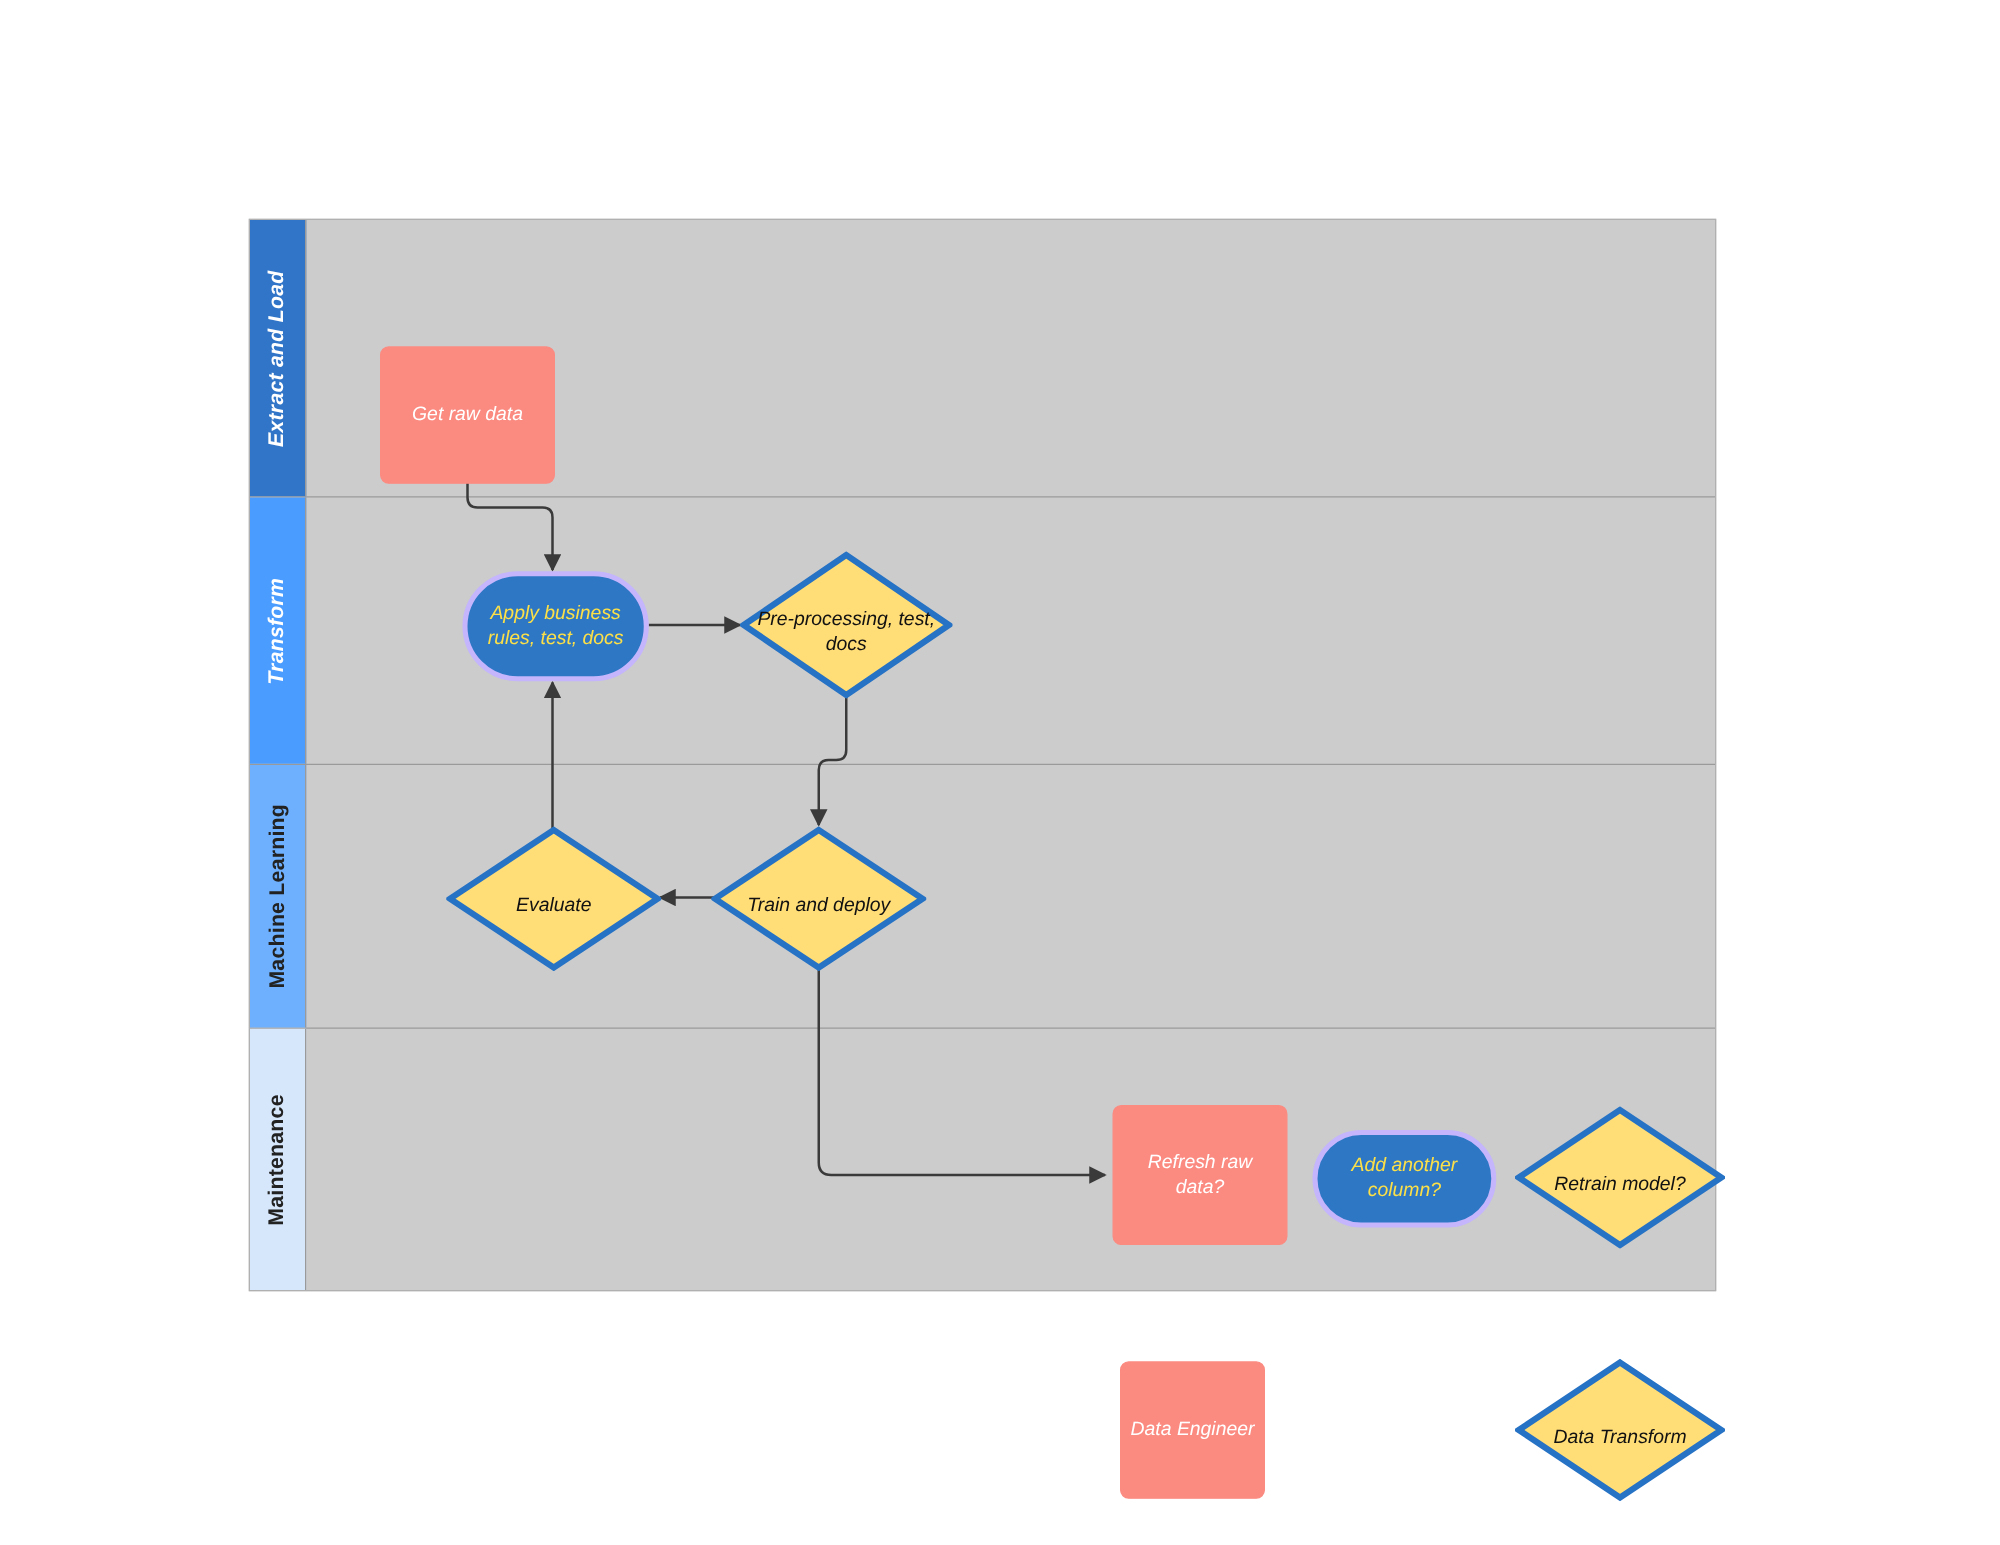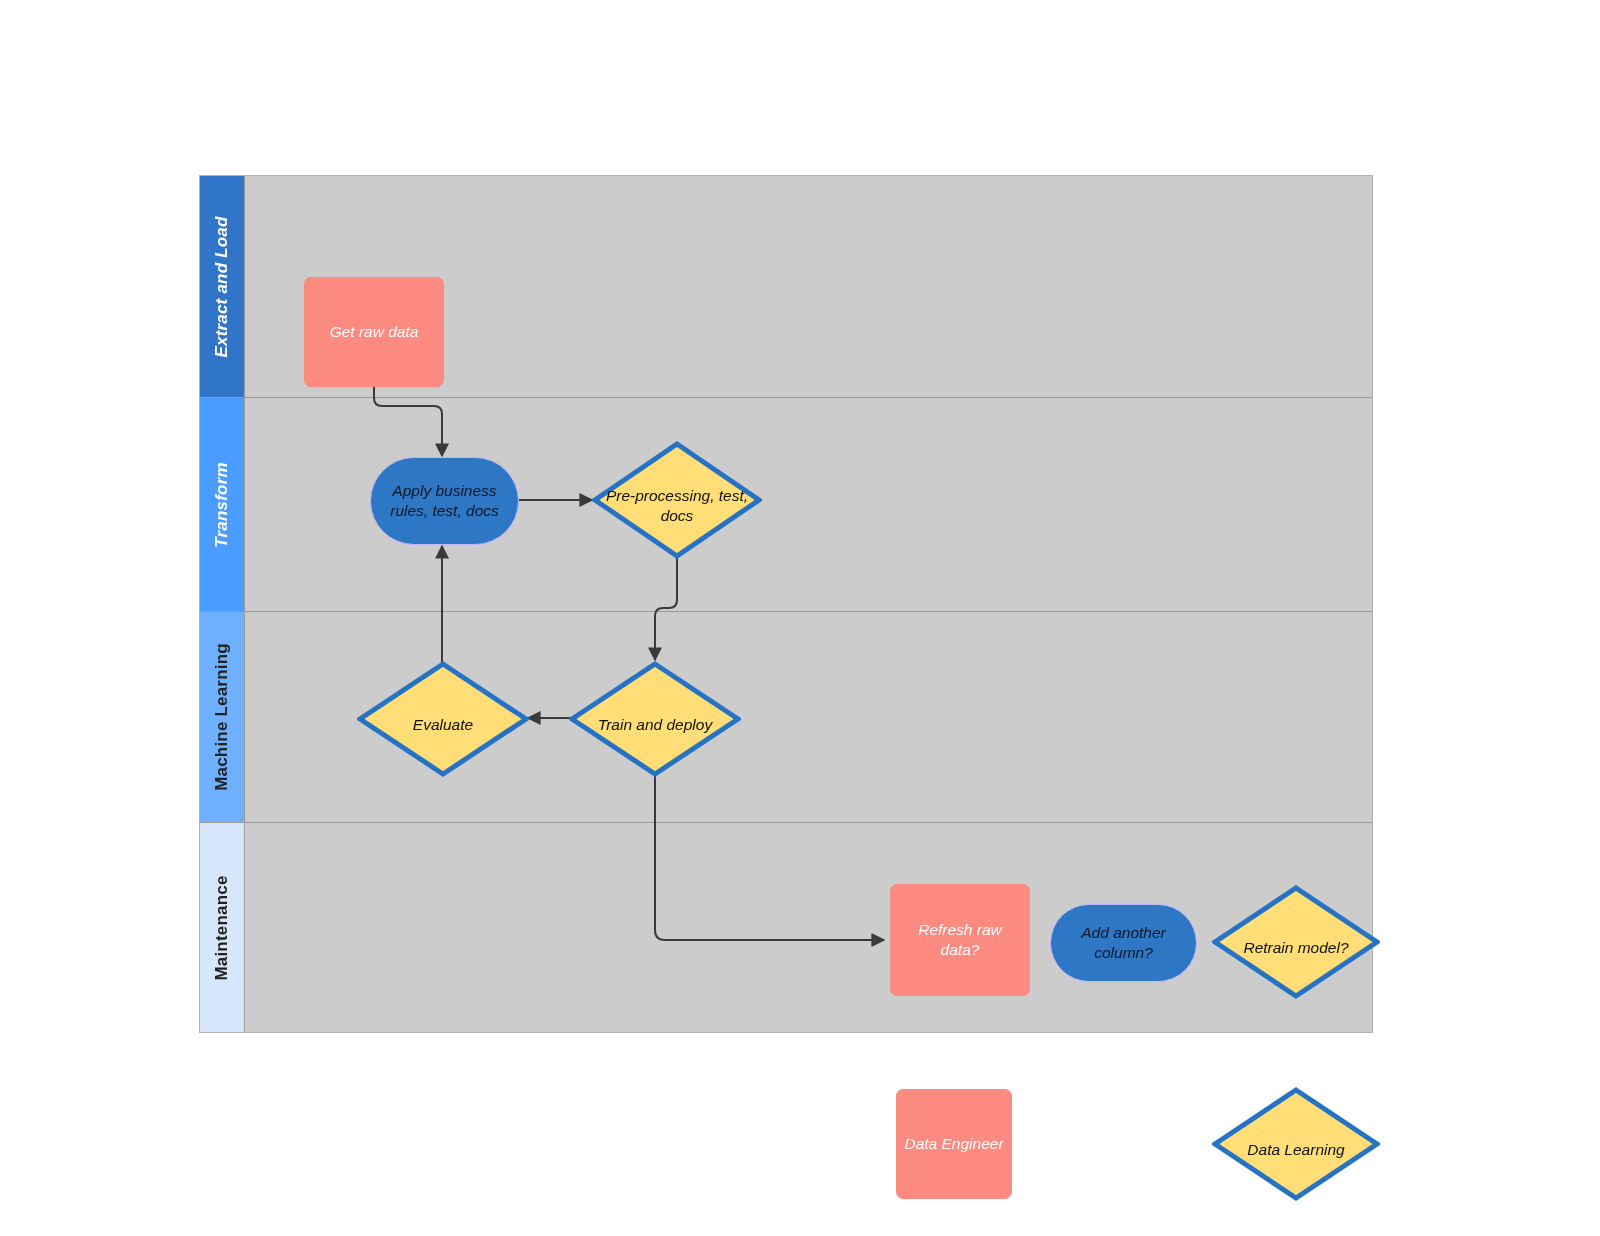--- a/index.html
+++ b/index.html
@@ -75,23 +75,23 @@
 
   .shape-rect {
     background: #fb8a80;
     color: #ffffff;
     border-radius: 7px;
     border: 1px solid #fb8a80;
   }
 
   .shape-pill {
     background: #2d77c4;
-    color: #0f172a;
+    color: #fde047;
     border-radius: 999px;
-    border: 1px solid #c4b5fd;
+    border: 4px solid #c4b5fd;
   }
 
   .shape-diamond {
     background: transparent;
     color: #111111;
     border: none;
   }
   .shape-diamond .dia-bg {
     position: absolute;
     left: 0; top: 0;
@@ -224,17 +224,17 @@
 
     <div class="shape shape-rect legend-item" style="left:16px; top:7px; width:116px; height:110px;">
       <span>Data Engineer</span>
     </div>
 
 
     <div class="shape shape-diamond legend-item" style="left:332px; top:5px; width:168px; height:114px;">
       <svg class="dia-bg" viewBox="0 0 168 114" preserveAspectRatio="none">
         <polygon points="84,3 165,57 84,111 3,57" fill="#FFDD77" stroke="#2672C4" stroke-width="5"></polygon>
       </svg>
-      <span class="dia-label">Data Learning</span>
+      <span class="dia-label">Data Transform</span>
     </div>
   </div>
 
 </div>
 
 </body></html>

